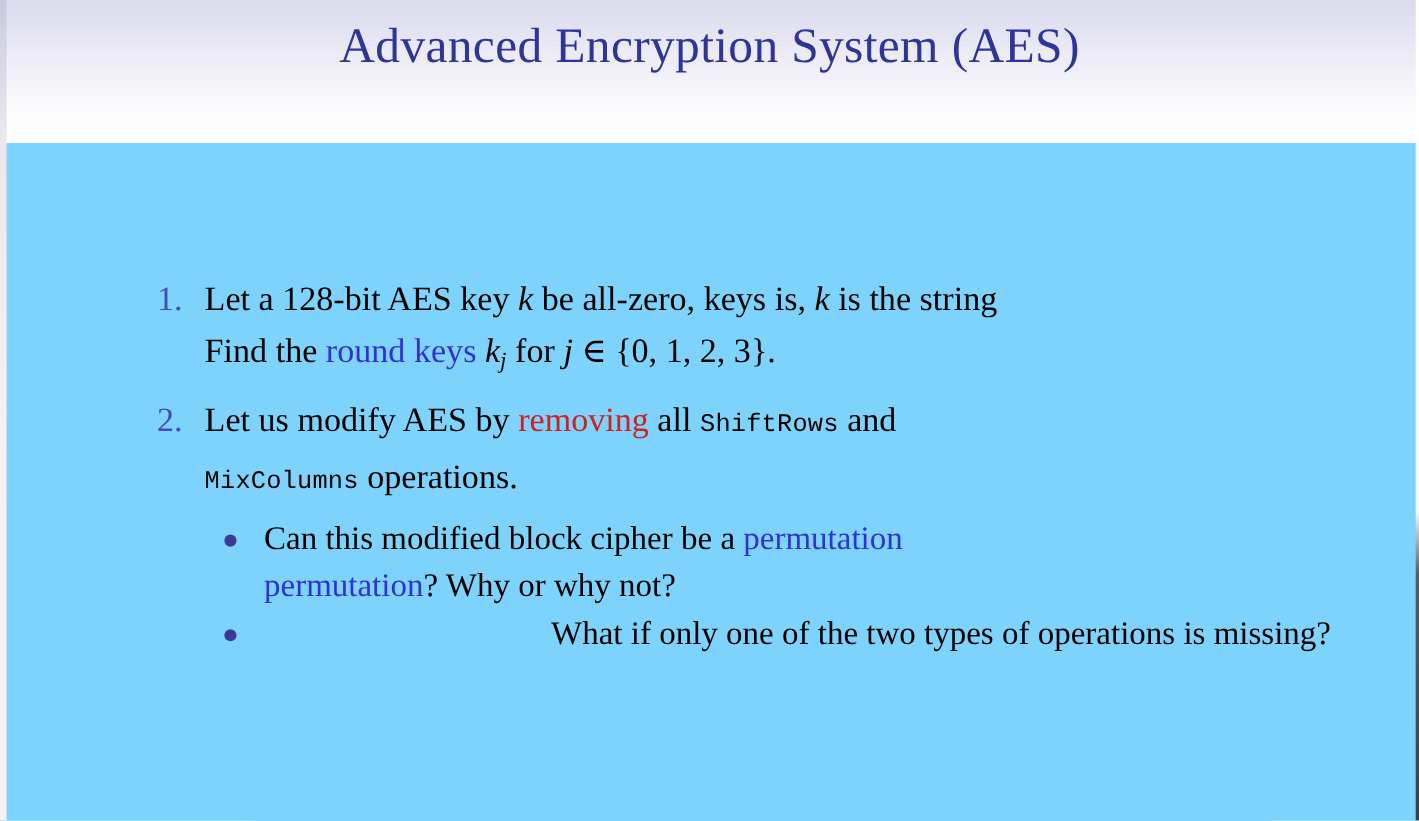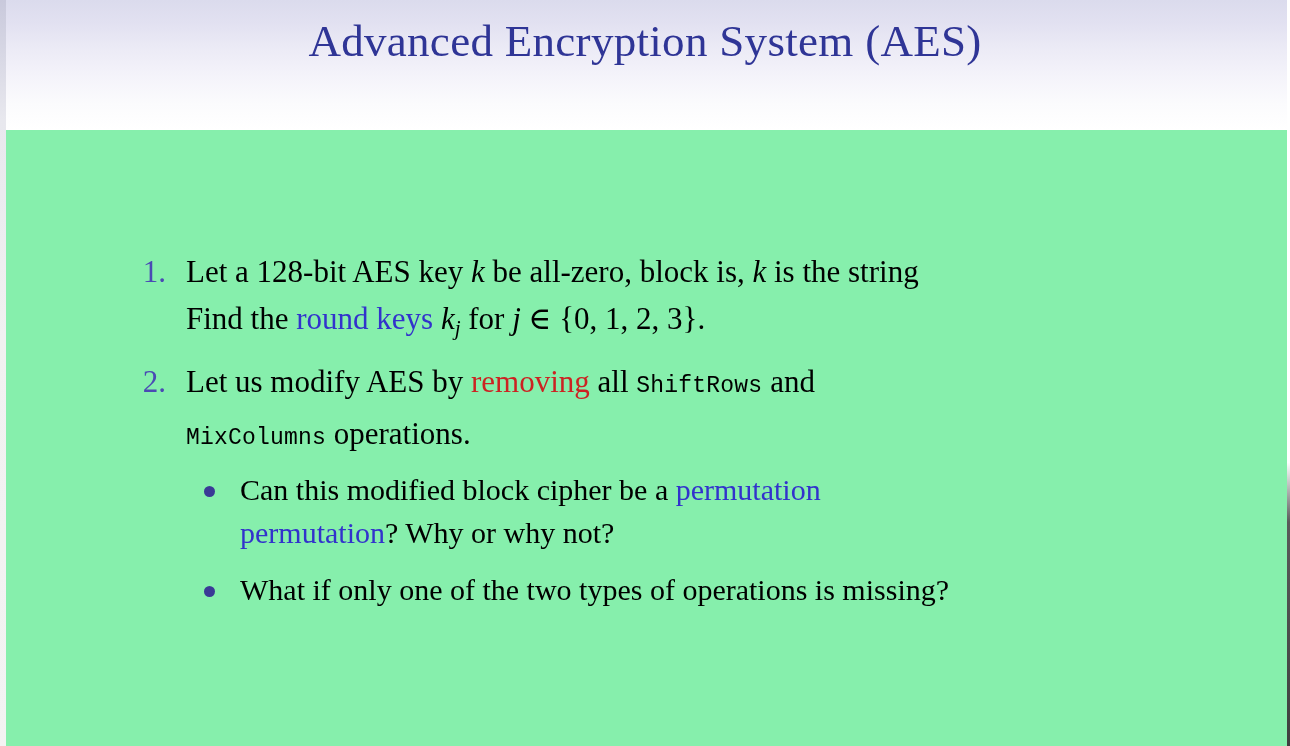--- a/index.html
+++ b/index.html
@@ -10,21 +10,21 @@
     width: 1290px;
     height: 746px;
     background: #ffffff;
     font-family: "Liberation Serif", "DejaVu Serif", serif;
     overflow: hidden;
   }
   #slide {
     position: relative;
     width: 1290px;
     height: 746px;
-    background: #86efac;
+    background: #7dd3fc;
     overflow: hidden;
   }
   
   #bg-gradient {
     position: absolute;
     left: 0; top: 0;
     width: 1290px;
     height: 130px;
     background: linear-gradient(to bottom,
         #dbdbed 0%,
@@ -105,21 +105,22 @@
     margin: 6px 0 0 0;
     padding: 0 0 0 13px;
     font-size: 30px;
     line-height: 43px;
   }
   ul.sub > li {
     position: relative;
     padding-left: 41px;
   }
   ul.sub > li + li {
-    margin-top: 14px;
+    margin-top: 0px;
+    text-align: right;
   }
   .dot {
     position: absolute;
     left: 5px;
     top: 18px;
     width: 11px;
     height: 11px;
     border-radius: 50%;
     background: #3a3a96;
   }
@@ -157,21 +158,21 @@
 
   <div id="title">Advanced Encryption System (AES)</div>
 
   <div id="body">
     <ol class="enum">
 
       <li>
         <span class="enum-num">1.</span>
 
         <div class="line">
-          <span>Let a 128-bit AES key </span><span class="mathit">k</span><span> be all-zero, block is, </span><span class="mathit">k</span><span> is the string</span>
+          <span>Let a 128-bit AES key </span><span class="mathit">k</span><span> be all-zero, keys is, </span><span class="mathit">k</span><span> is the string</span>
         </div>
 
 
         <div class="line">
           <span>Find the </span><span class="blue">round keys</span><span> </span><span class="mathit">k</span><span class="sub-idx">j</span><span> for </span><span class="mathit">j</span><span> ∈ {0, 1, 2, 3}.</span>
         </div>
       </li>
 
       <li>
         <span class="enum-num">2.</span>

